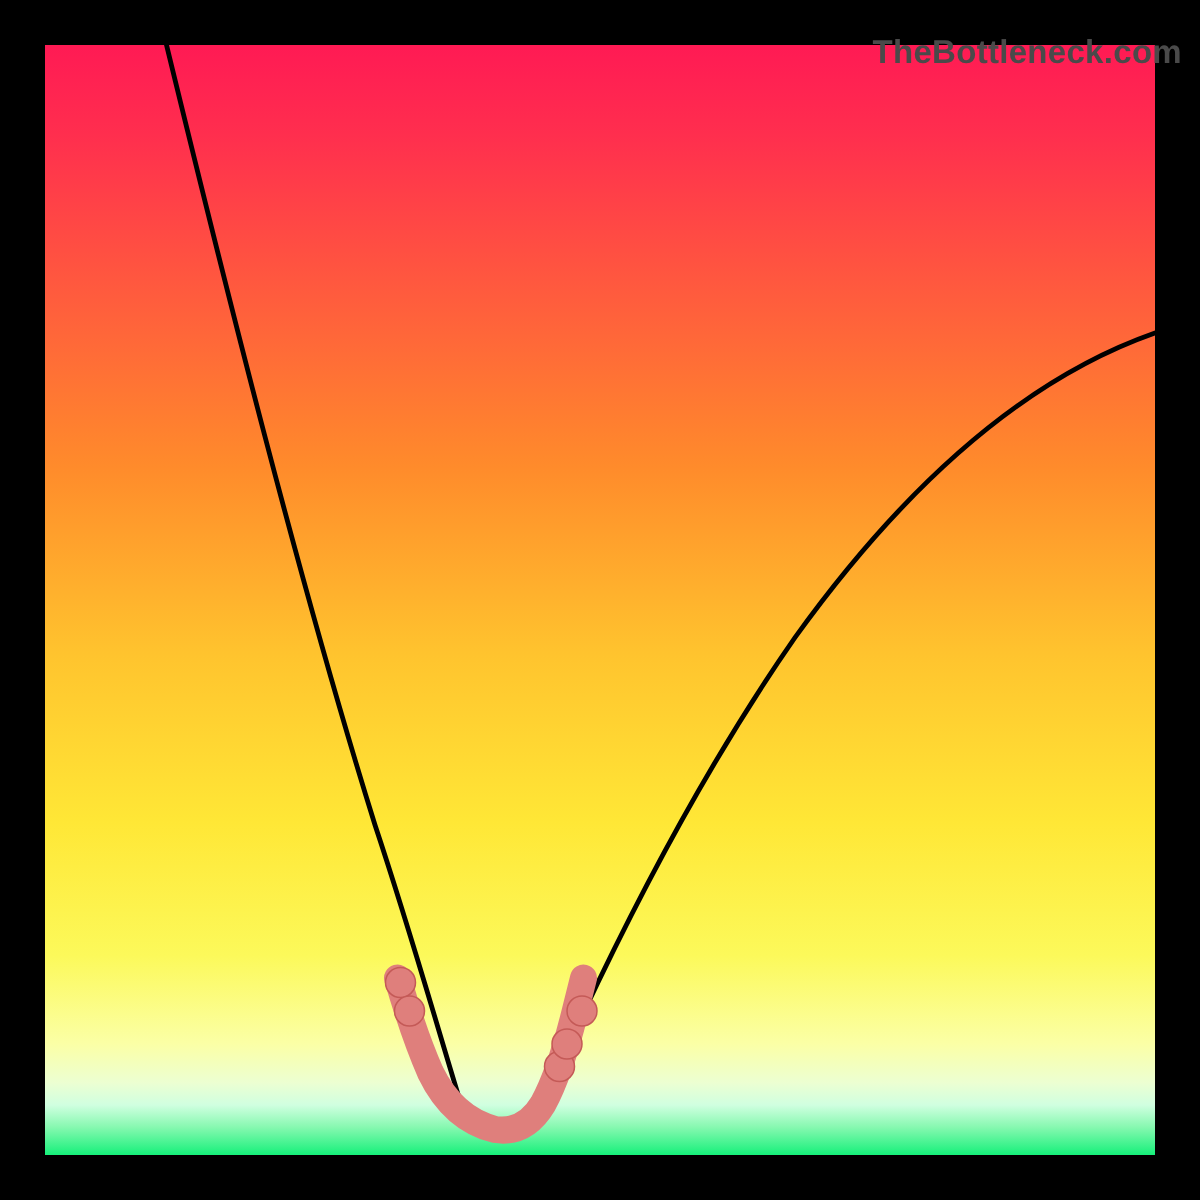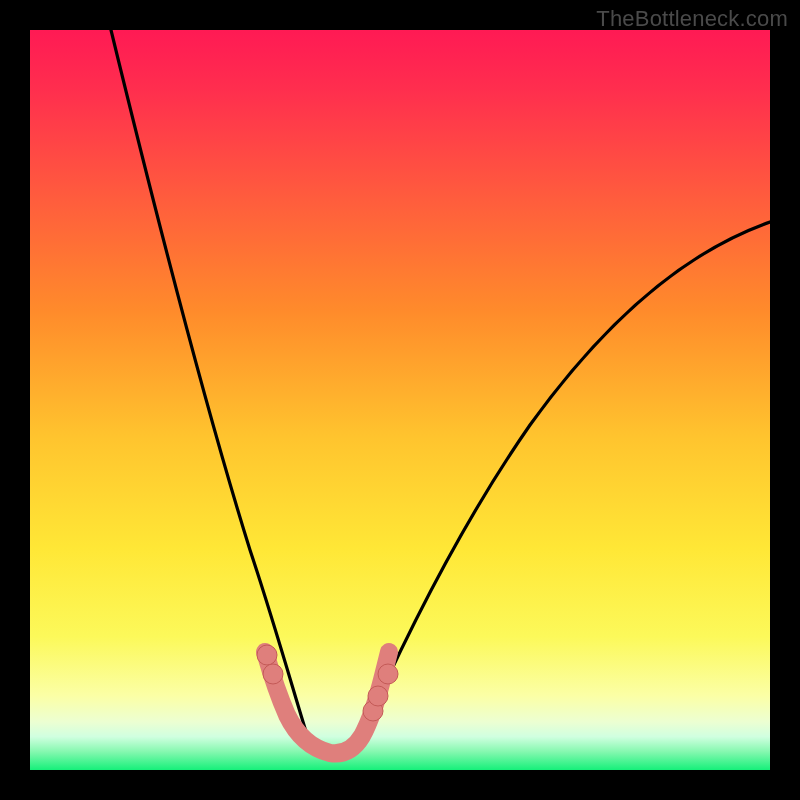--- a/index.html
+++ b/index.html
@@ -27,25 +27,25 @@
   .gradient-bg {
     position: absolute;
     inset: 0;
   }
   .curves {
     position: absolute;
     inset: 0;
   }
   .attribution {
     position: absolute;
-    top: 6px;
+    top: 22px;
     right: 12px;
     color: #4a4a4a;
     font-size: 22px;
-    font-weight: 400;
+    font-weight: 700;
     letter-spacing: 0.2px;
   }
 </style>
 </head>
 <body>
 
 <div class="frame">
 
   <div class="plot-area">
 

